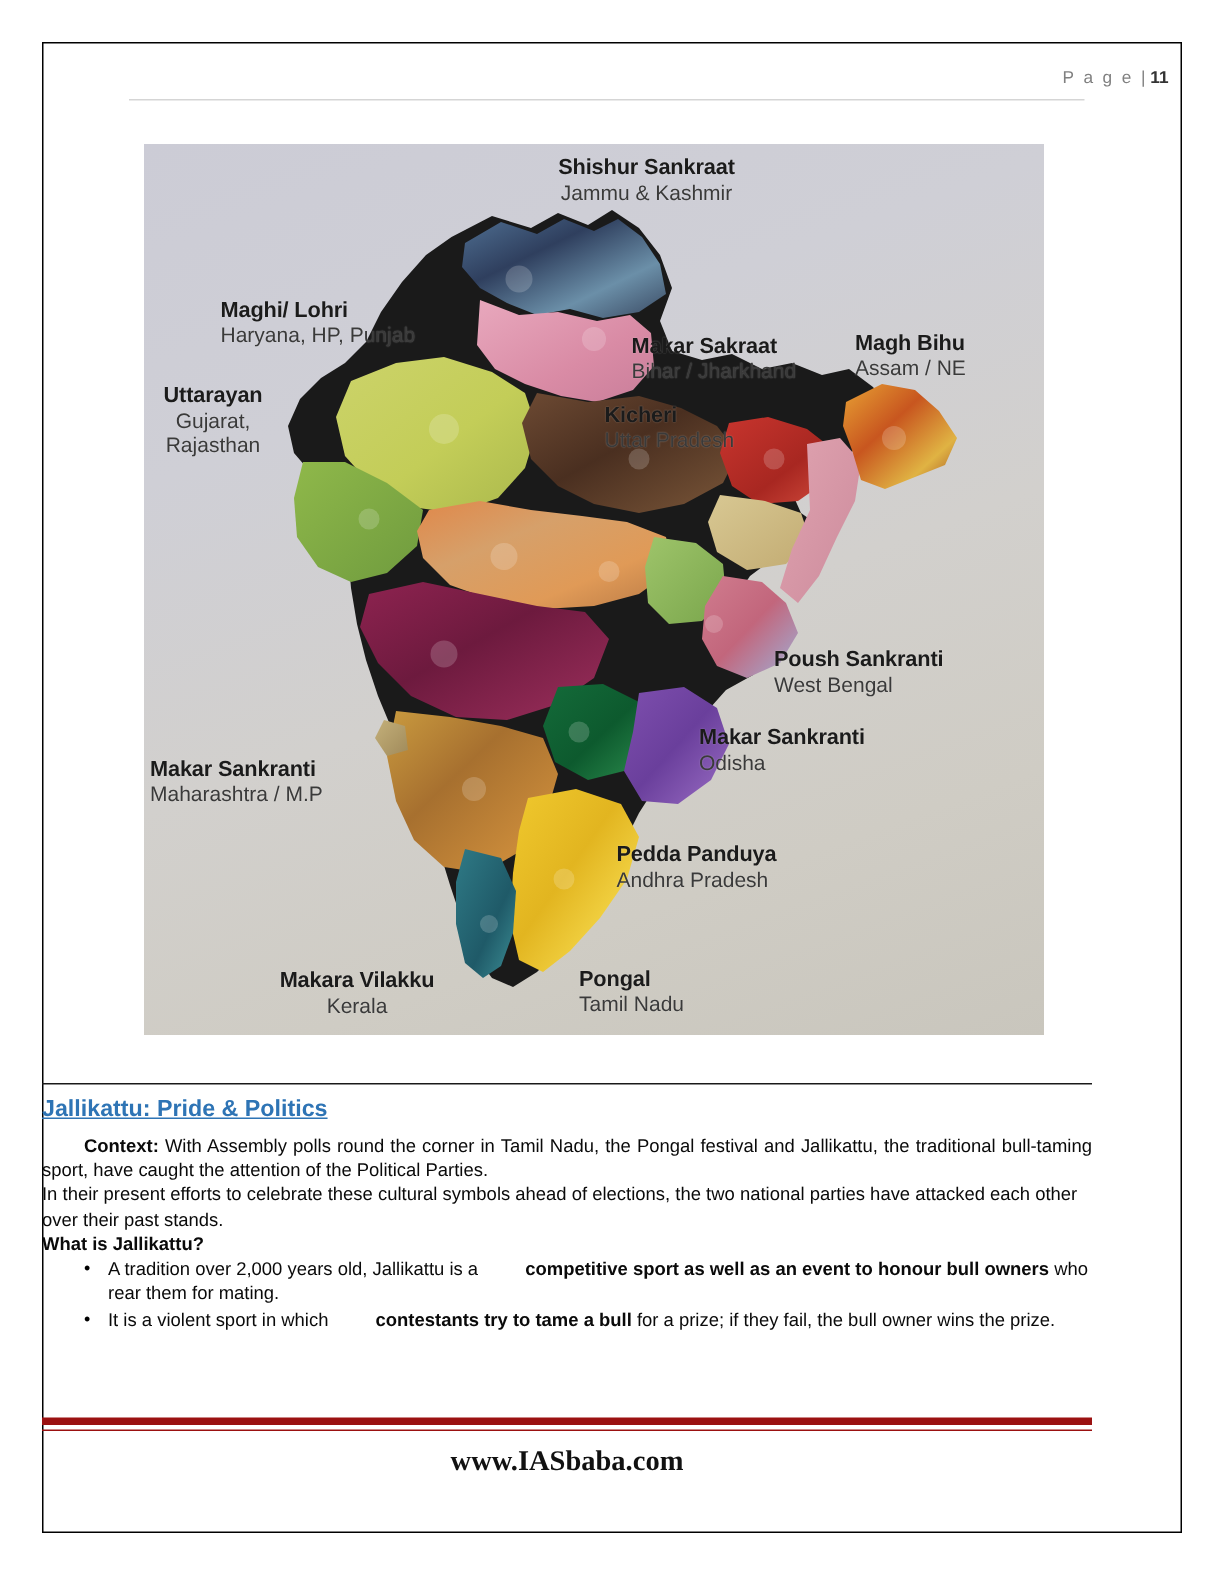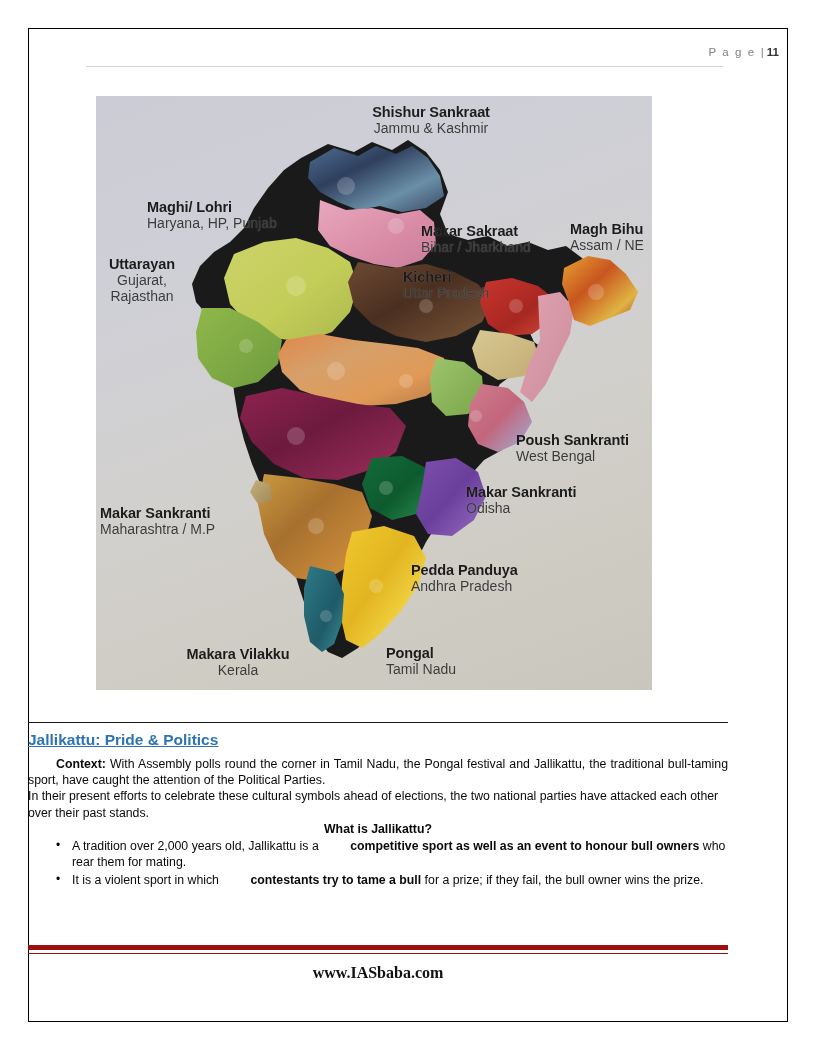--- a/index.html
+++ b/index.html
@@ -69,21 +69,21 @@
     width: 637px;
     height: 1px;
     background: #d5d5d5;
   }
 
   
   .map-figure {
     position: absolute;
     left: 68px;
     top: 68px;
-    width: 556px;
+    width: 600px;
     height: 594px;
     background: #f9a8d4;
     overflow: hidden;
   }
   .map-bg {
     position: absolute;
     left: 0; top: 0;
     width: 100%; height: 100%;
     background:
       linear-gradient(160deg, #ccccd6 0%, #cfcfd6 28%, #d2d0cd 55%, #cfccc4 78%, #c9c6bd 100%);
@@ -147,21 +147,21 @@
     color: #0a0a0a;
     line-height: 1.32;
   }
   .body-block p {
     margin: 0 0 0 0;
   }
   .para-justify {
     text-align: justify;
   }
   .bold { font-weight: bold; margin-left: 28px; }
-  .q-head { font-weight: bold; margin-top: 1px; text-align: center; }
+  .q-head { font-weight: bold; margin-top: 1px; }
 
   ul.bullets {
     margin: 1px 0 0 0;
     padding-left: 44px;
     list-style: none;
   }
   ul.bullets li {
     position: relative;
     margin-bottom: 1px;
     padding-left: 0;
@@ -193,21 +193,21 @@
     background: #9b1111;
   }
   .footer-text {
     position: absolute;
     left: 0px;
     top: 936px;
     width: 700px;
     text-align: center;
     font-family: "Liberation Serif", serif;
     font-weight: bold;
-    font-size: 16px;
+    font-size: 19px;
     color: #111111;
   }
 </style>
 </head>
 <body>
 
 <div class="page-border"></div>
 
 <div class="content">
 

